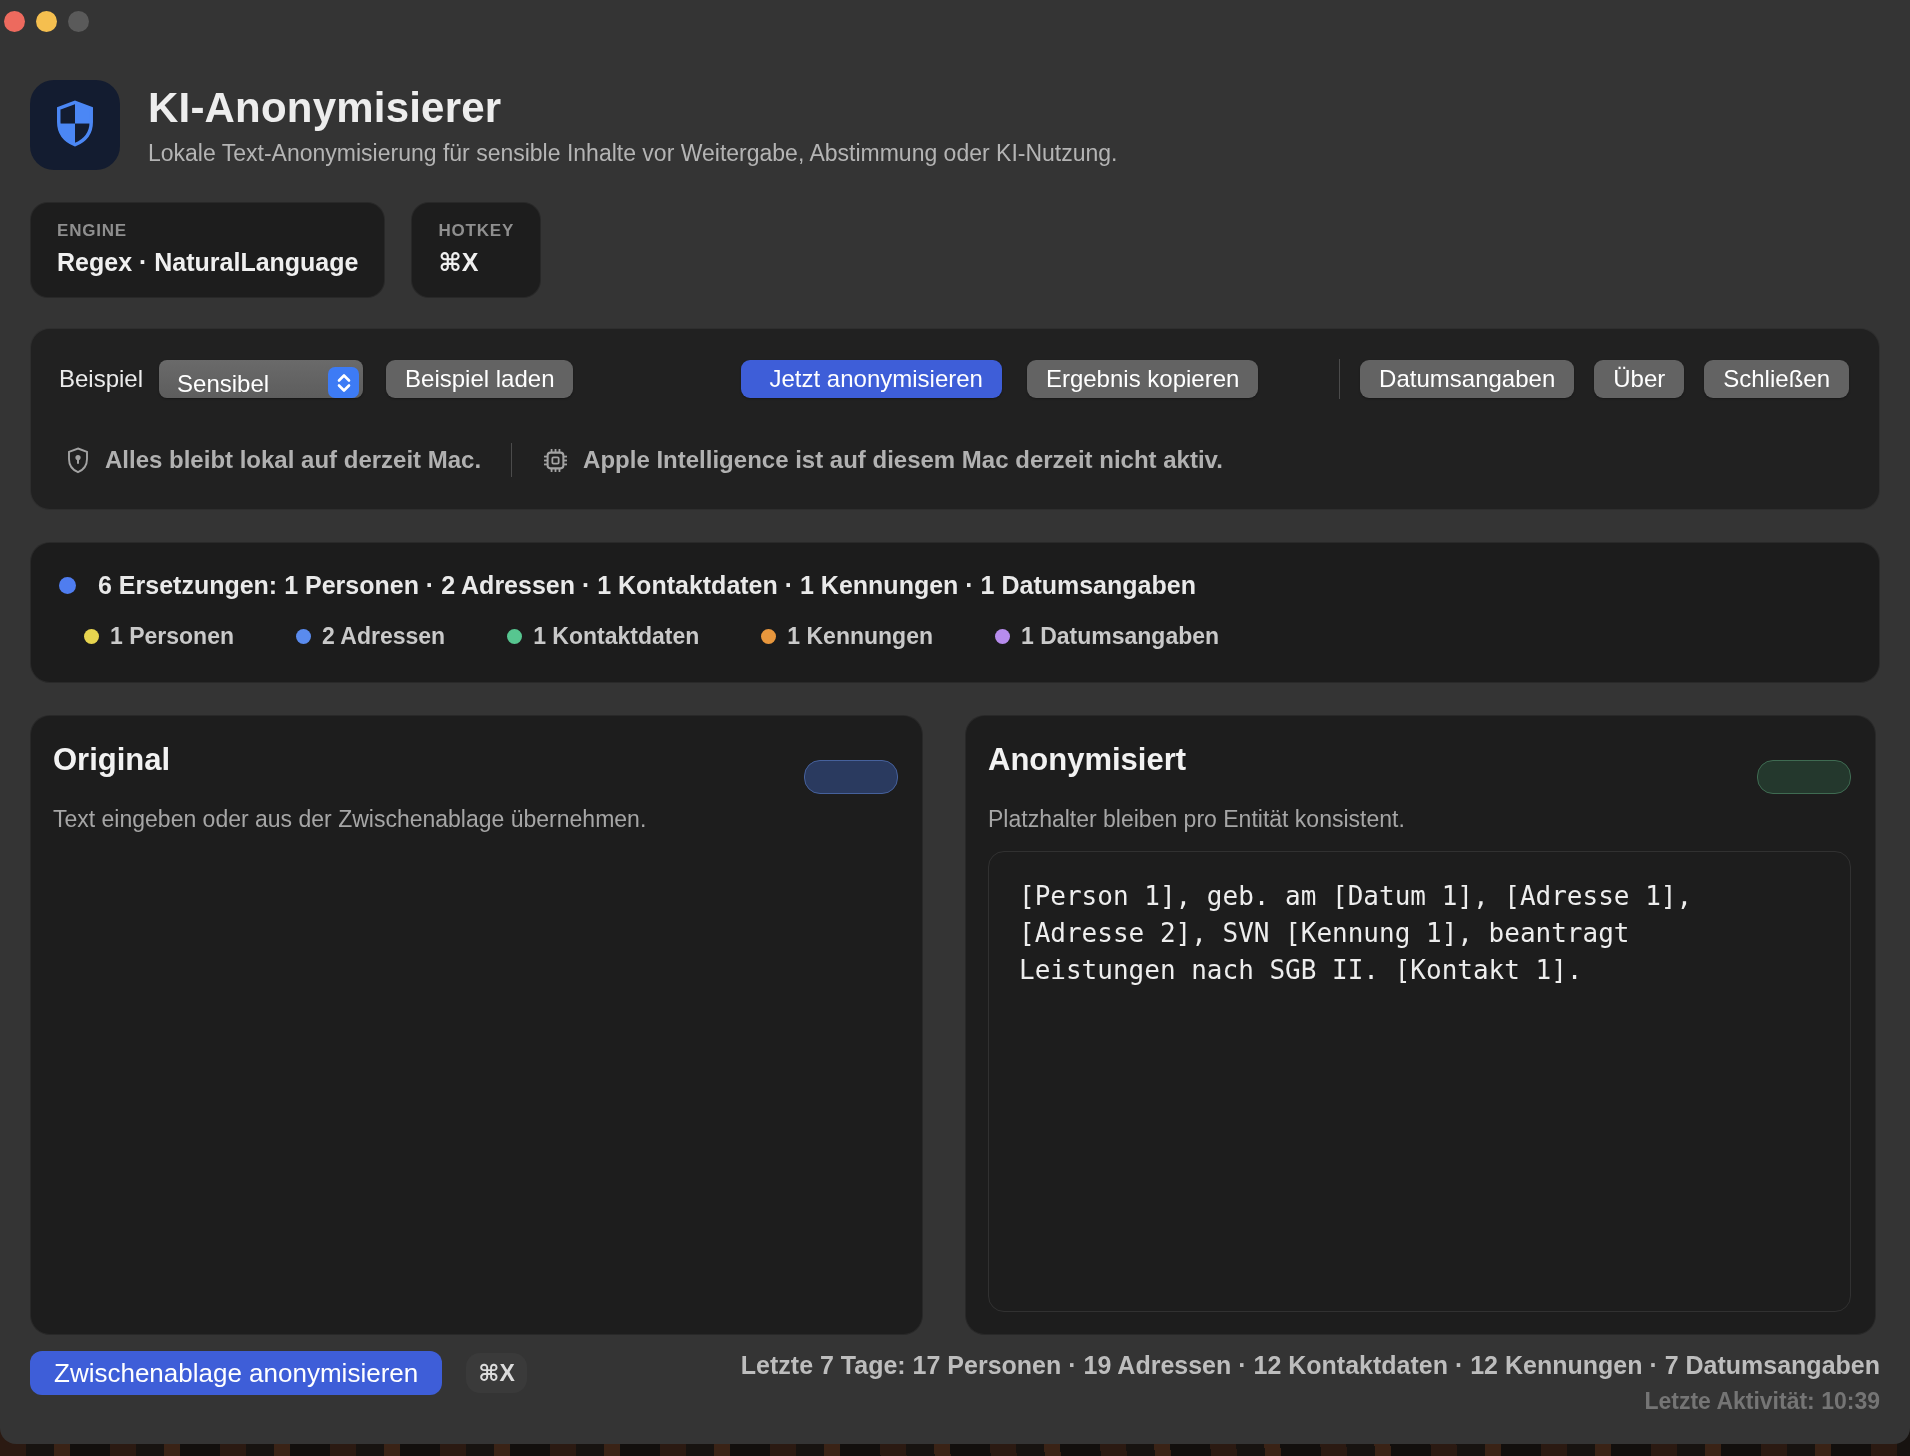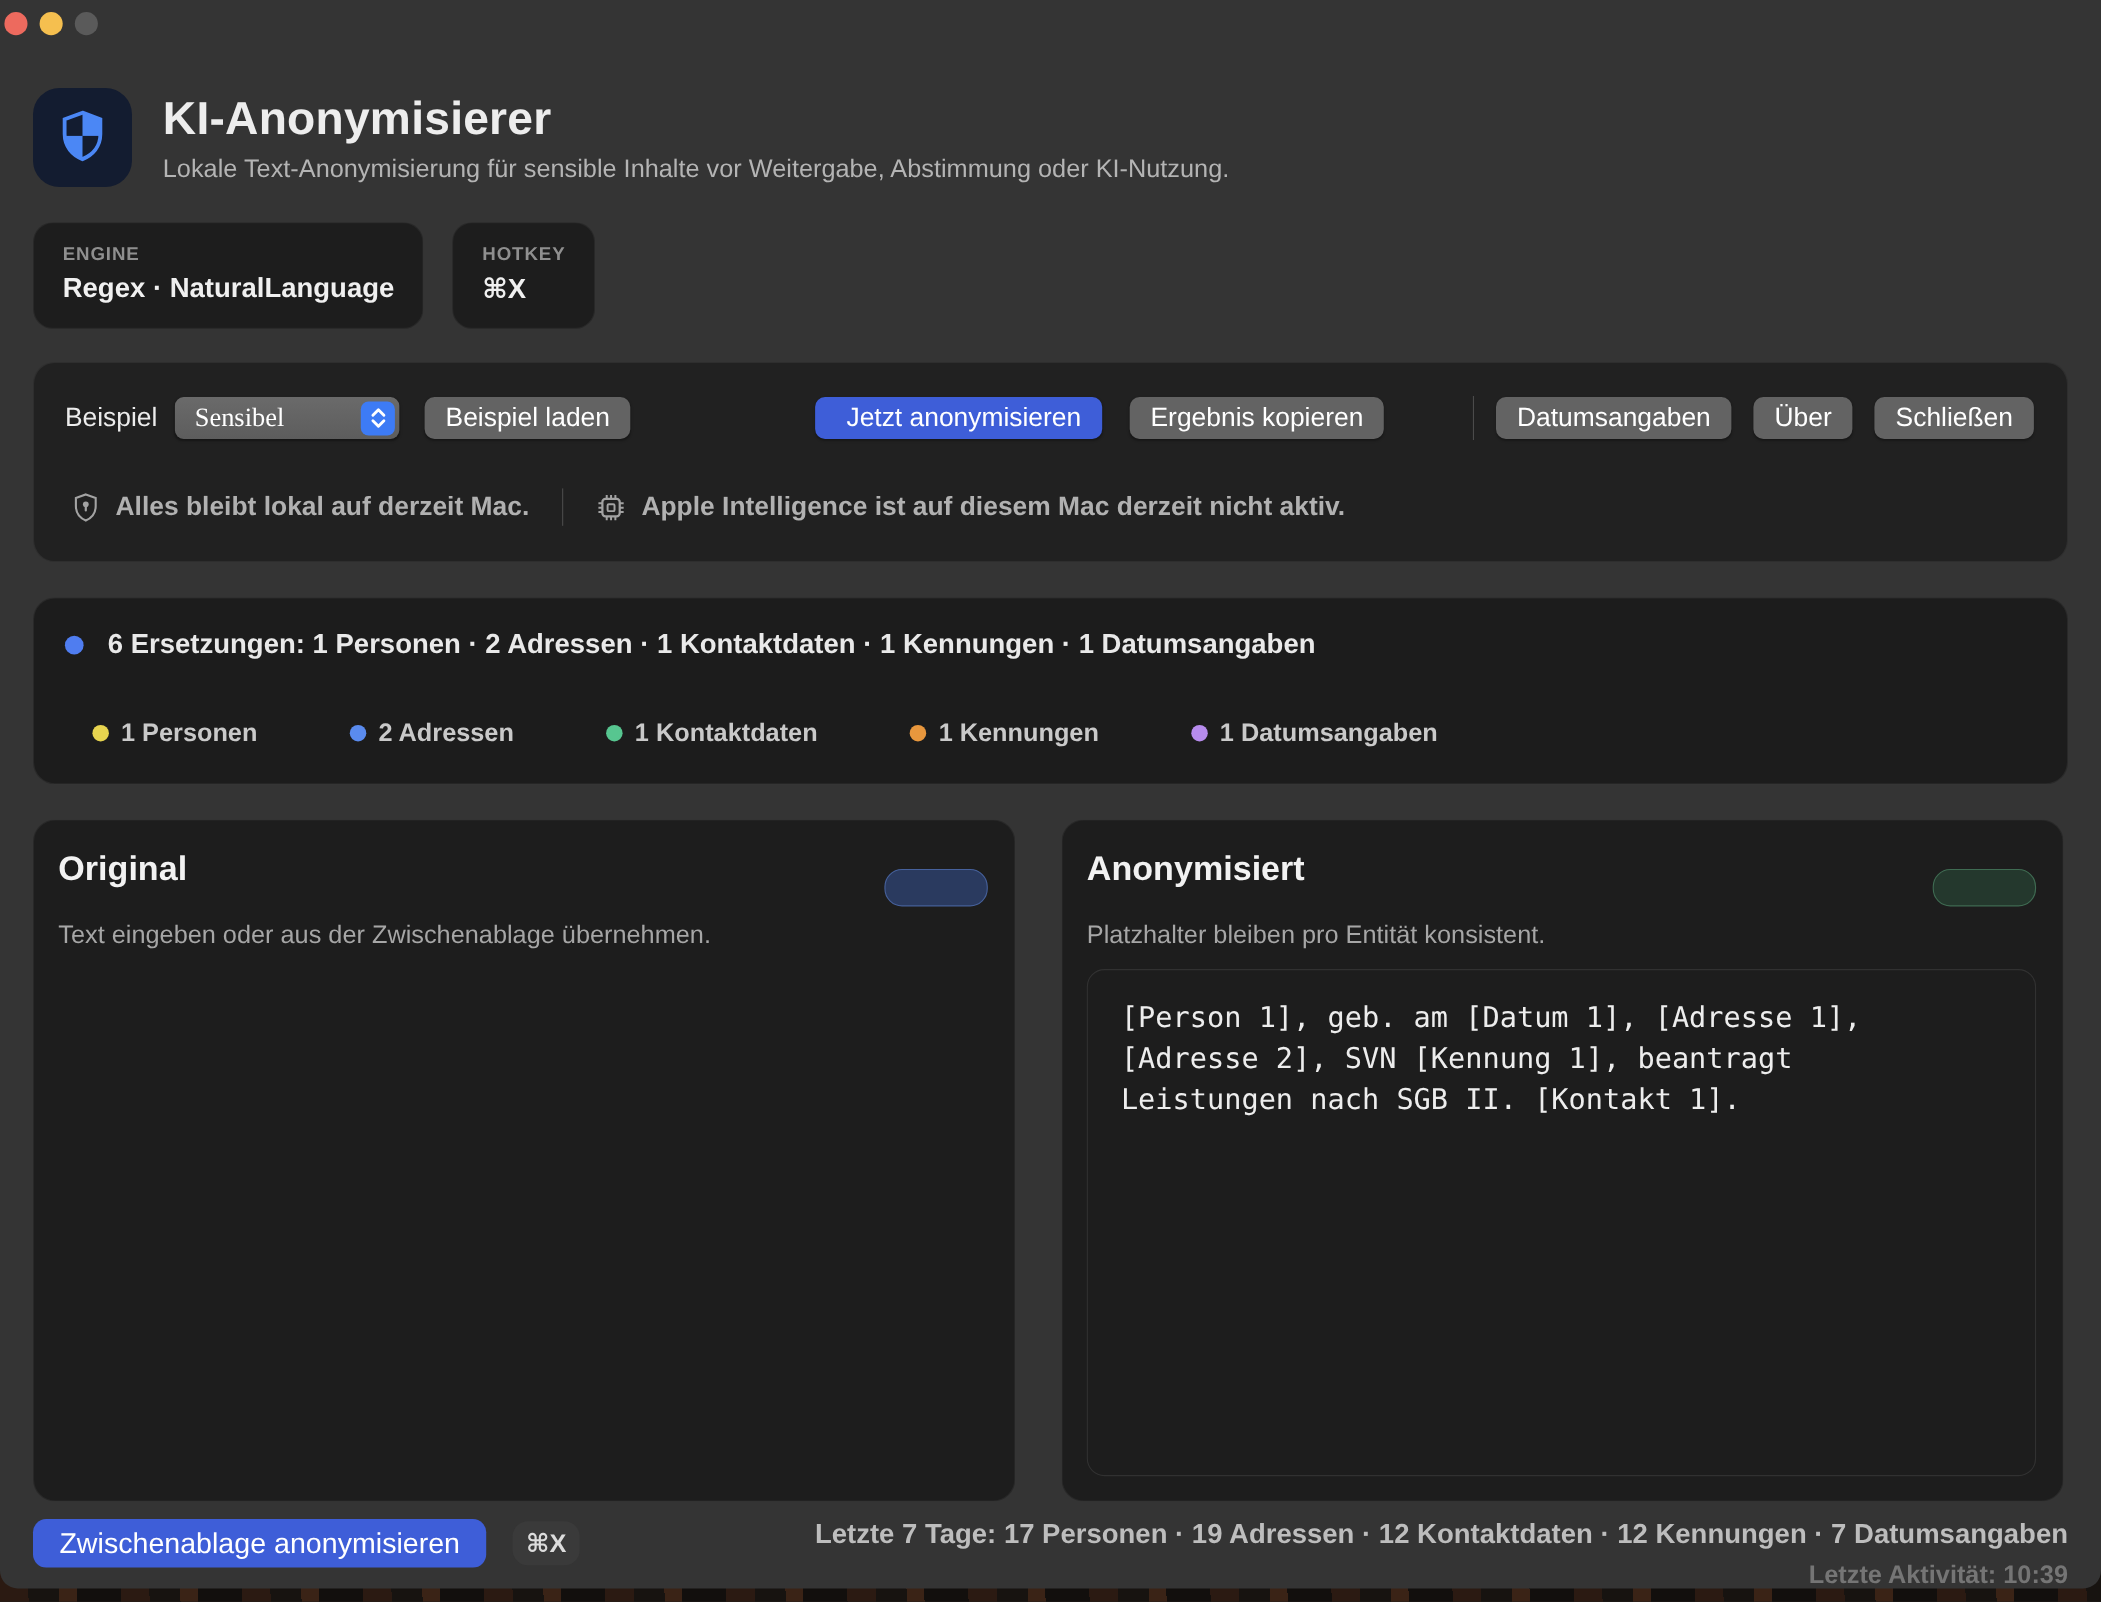--- a/index.html
+++ b/index.html
@@ -36,22 +36,22 @@
     padding:18px 26px 20px 26px;}
   .chip .chip-label{font-size:17px;font-weight:700;letter-spacing:.8px;color:#8f8f8f;}
   .chip .chip-value{margin-top:7px;font-size:25px;font-weight:700;color:#f0f0f0;}
 
   
   .card{background:#212121;border:1px solid rgba(255,255,255,0.06);border-radius:20px;}
   .toolbar-card{margin-top:30px;padding:30px 30px 32px 28px;}
   .toolbar-row{display:flex;align-items:center;}
   .tb-label{font-size:24px;color:#ececec;margin-right:16px;font-weight:400;}
   .popup{height:38px;min-width:182px;border-radius:8px;background:linear-gradient(#6a6a6a,#5d5d5d);
-    display:flex;align-items:center;justify-content:space-between;padding:0 4px 0 18px;cursor:default;
-    box-shadow:0 1px 2px rgba(0,0,0,.35);font-family:Liberation Serif, serif;}
+    display:flex;align-items:flex-end;justify-content:space-between;padding:0 4px 0 18px;cursor:default;
+    box-shadow:0 1px 2px rgba(0,0,0,.35);}
   .popup .popup-value{font-size:24px;color:#fff;font-weight:500;margin-right:40px;}
   .popup .stepper{width:31px;height:31px;border-radius:7px;background:#3d7bf5;
     display:flex;align-items:center;justify-content:center;}
   .btn{height:38px;border-radius:9px;border:none;padding:0 19px;font-size:24px;font-weight:500;
     color:#fff;background:#636363;font-family:inherit;box-shadow:0 1px 2px rgba(0,0,0,.3);cursor:default;white-space:nowrap;}
   .btn.primary{background:#3e5ed8;padding-left:28px;}
   .gap23{margin-left:23px;}
   .gap25{margin-left:25px;}
   .jetzt{margin-left:168px;}
   .tb-divider{width:1px;height:40px;background:#4b4b4b;margin-left:auto;}
@@ -60,21 +60,21 @@
   .status-row{display:flex;align-items:center;margin-top:44px;padding-left:6px;}
   .status-row .stext{font-size:24px;font-weight:600;color:#b1b1b1;margin-left:14px;}
   .status-divider{width:1px;height:34px;background:#4b4b4b;margin:0 30px;}
   .sicon{display:flex;align-items:center;}
 
   
   .summary-card{margin-top:32px;background:#1c1c1c;padding:28px 30px 32px 28px;}
   .headline{display:flex;align-items:center;}
   .headline .dot{width:17px;height:17px;border-radius:50%;flex:0 0 auto;}
   .headline .htext{margin-left:22px;font-size:25px;font-weight:700;color:#e9e9e9;}
-  .legend{display:flex;gap:84px;margin-top:52px;padding-left:25px;}
+  .legend{display:flex;gap:62px;margin-top:23px;padding-left:25px;}
   .legend-item{display:flex;align-items:center;gap:11px;}
   .legend-item .dot{width:15px;height:15px;border-radius:50%;}
   .legend-item .ltext{font-size:23px;font-weight:600;color:#c9c9c9;}
 
   
   .panels{display:flex;gap:42px;margin-top:32px;}
   .panel{background:#1d1d1d;border:1px solid rgba(255,255,255,0.05);border-radius:20px;
     height:620px;box-sizing:border-box;padding:26px 24px 22px 22px;display:flex;flex-direction:column;}
   .panel.left{width:893px;}
   .panel.right{width:911px;justify-content:center;}

